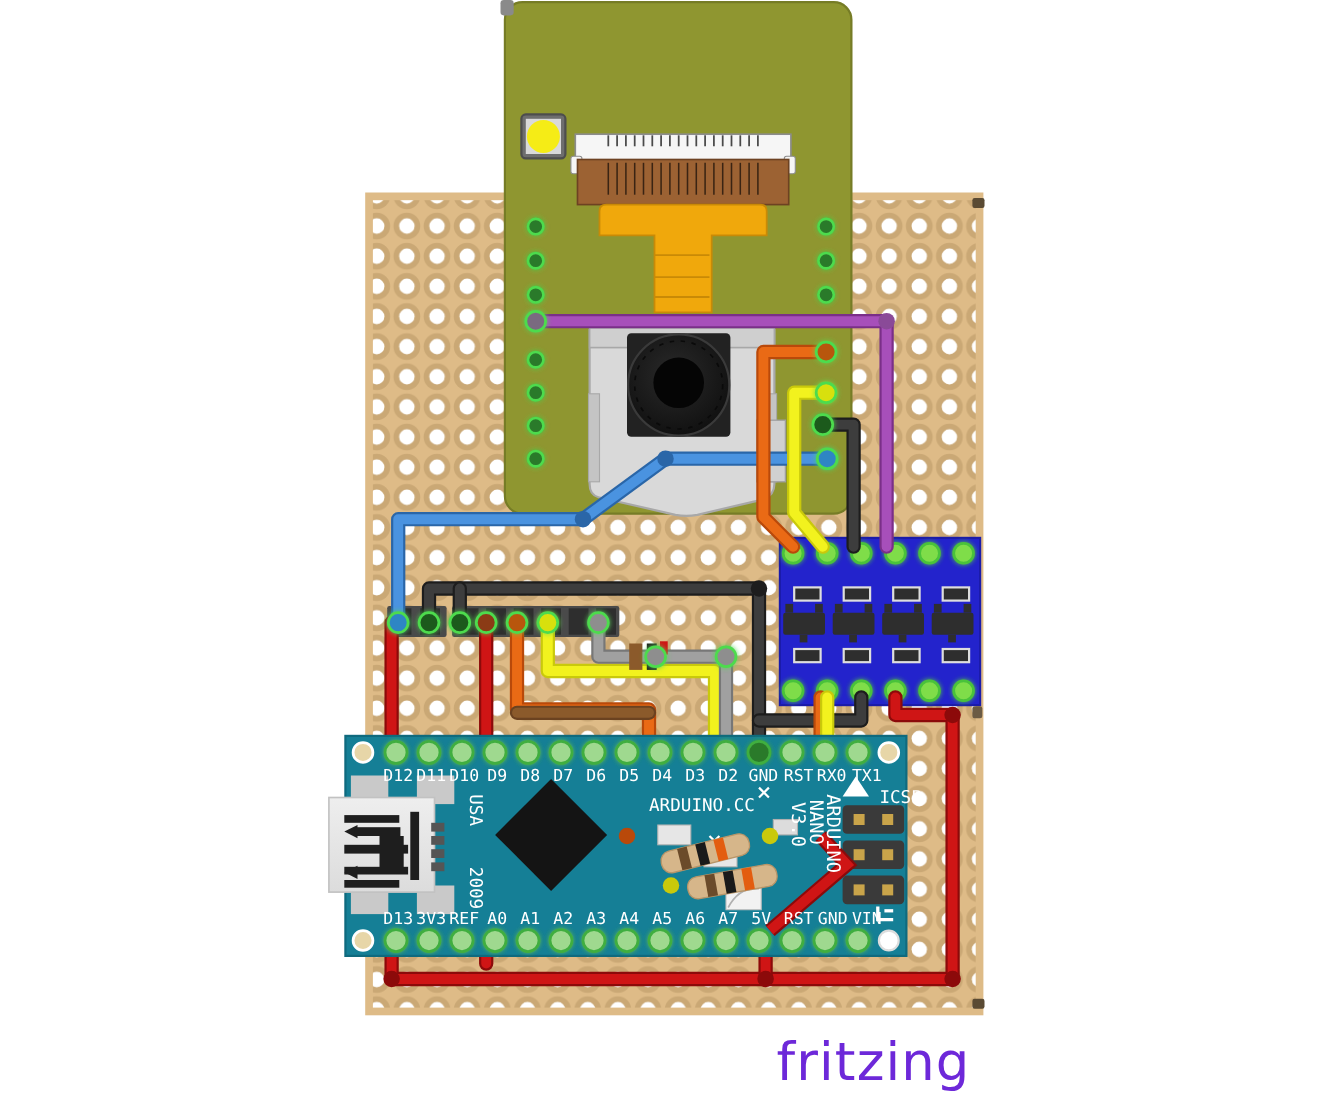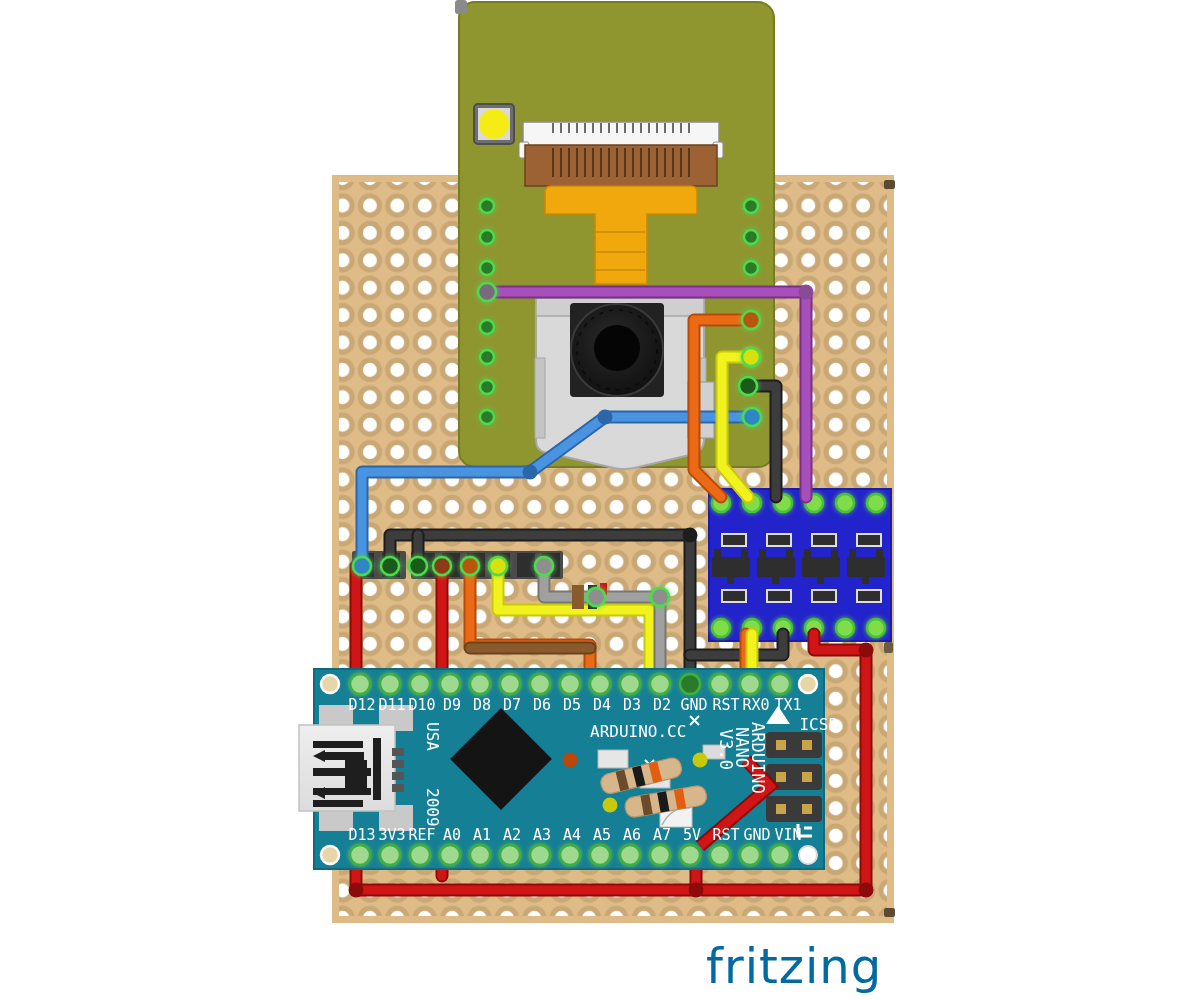--- a/index.html
+++ b/index.html
@@ -4,21 +4,21 @@
 <title>Fritzing Breadboard View</title>
 <style>
   html,body{margin:0;padding:0;background:#ffffff;}
   body{width:1200px;height:1000px;overflow:hidden;
        font-family:"DejaVu Sans Mono", monospace;}
   #stage{position:relative;width:1200px;height:1000px;background:#ffffff;text-align:right;}
   #stage svg{position:absolute;left:0;top:0;}
   #fritzing-logo{
     position:absolute; left:706px; top:938px;
     font-family:"DejaVu Sans", sans-serif;
-    font-size:48px; letter-spacing:1px; color:#0369a1;
+    font-size:48px; letter-spacing:1px; color:#6d28d9;
     font-weight:400;
   }
 </style>
 </head>
 <body>
 
 <div id="stage">
 
 <svg width="1200" height="1000" viewBox="0 0 1200 1000">
   <defs>

